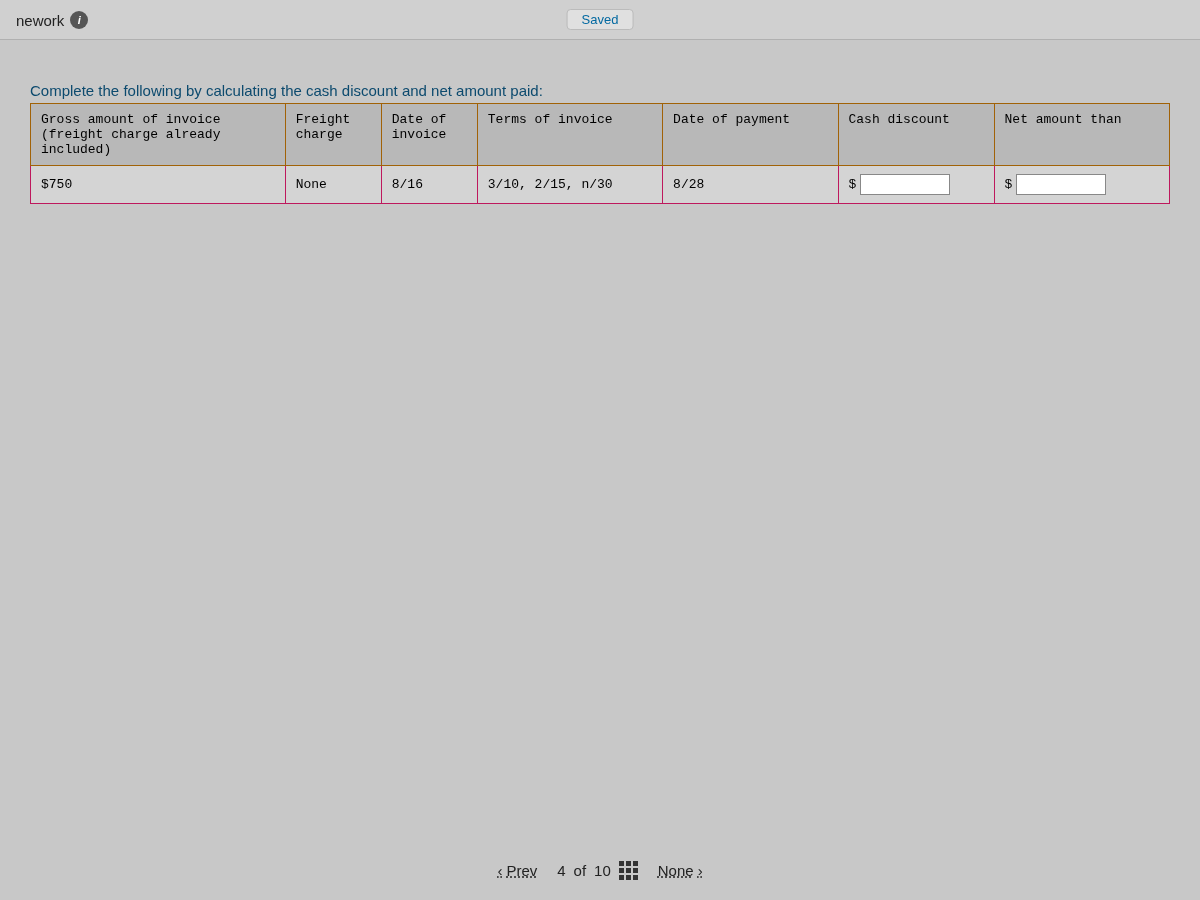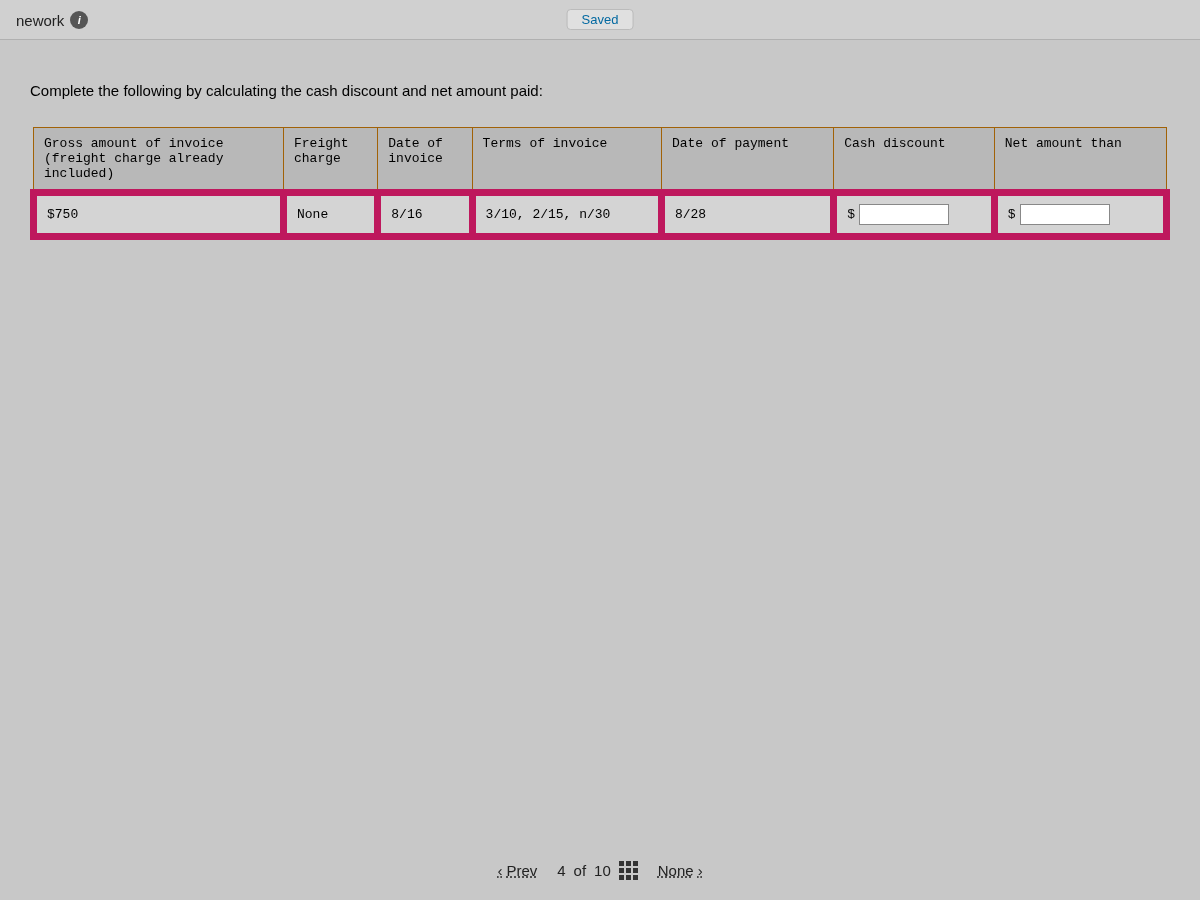--- a/index.html
+++ b/index.html
@@ -62,22 +62,21 @@
     }
 
     
     .main-content {
       padding: 40px 30px 20px 30px;
     }
 
     .instructions {
       font-family: Arial, sans-serif;
       font-size: 15px;
-      color: #000000;
-      margin-bottom: 24px;
+      color: #0c4a6e;
       line-height: 1.5;
     }
 
     
     .invoice-table {
       width: 100%;
       border-collapse: collapse;
       font-family: 'Courier New', Courier, monospace;
       font-size: 13px;
     }
@@ -94,21 +93,21 @@
       vertical-align: top;
       white-space: pre-line;
     }
 
     .invoice-table tbody tr {
       background: #d4d4d4;
     }
 
     .invoice-table tbody td {
       padding: 8px 10px;
-      border: 7px solid #be185d;
+      border: 1px solid #be185d;
       vertical-align: middle;
     }
 
     .input-cell {
       display: flex;
       align-items: center;
       gap: 4px;
     }
 
     .input-cell input {

